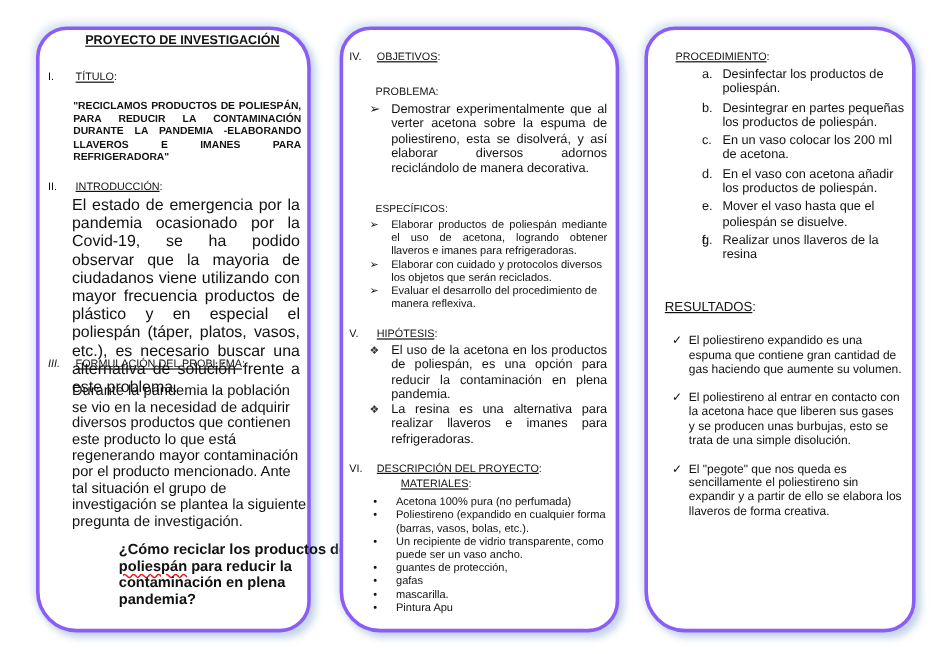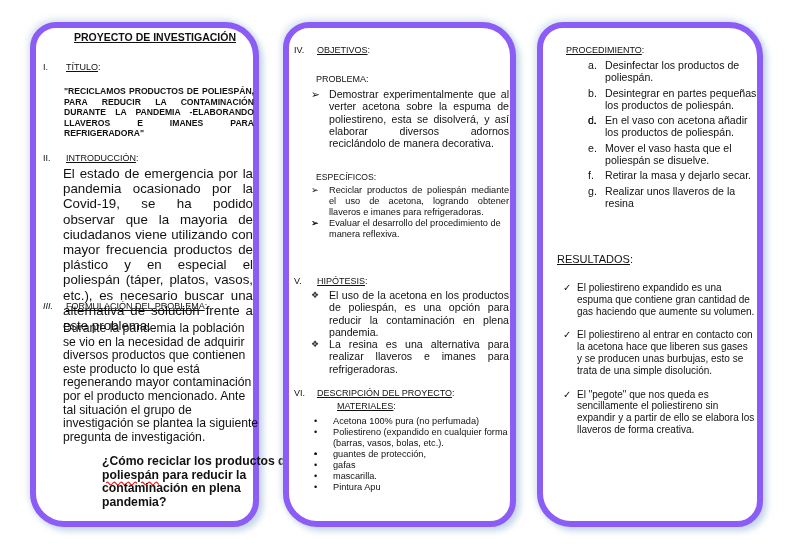--- a/index.html
+++ b/index.html
@@ -2,21 +2,21 @@
 <html><head>
 <meta charset="utf-8">
 <style>
   html, body { margin:0; padding:0; }
   body {
     width:791px; height:545px; background:#ffffff; position:relative; overflow:hidden;
     font-family:"Liberation Sans", sans-serif; color:#111;
   }
   .panel {
     position:absolute; top:22px; height:505px; background:#fff;
-    border:6px solid #8b5cf6;
+    border:3px solid #8b5cf6;
     border-radius:26px 34px 26px 34px;
     box-shadow: 4px 4px 6px rgba(150,180,215,0.55), -2px -3px 6px rgba(170,195,225,0.45);
     box-sizing:border-box;
   }
   #p1 { left:30px; width:229px; }
   #p2 { left:283px; width:233px; }
   #p3 { left:537px; width:226px; }
   .abs { position:absolute; }
   .u { text-decoration:underline; }
   .small { font-size:9.2px; line-height:11px; }
@@ -57,24 +57,25 @@
     <div style="position:relative; padding-left:18px;" class="mid just">
       <span class="mk">➢</span>
       <span>Demostrar experimentalmente que al verter acetona sobre la espuma de poliestireno, esta se disolverá, y así elaborar diversos adornos reciclándolo de manera decorativa.</span>
     </div>
   </div>
 
   <div class="abs" style="left:27px; top:144px; font-size:8.6px;">ESPECÍFICOS:</div>
   <div class="abs small" style="left:22px; top:157px; width:198px;">
     <div style="position:relative; padding-left:18px;" class="just">
       <span class="mk">➢</span>
-      <span>Reciclar productos de poliespán mediante el uso de acetona, logrando obtener llaveros e imanes para refrigeradoras.</span>
+      <span>Elaborar productos de poliespán mediante el uso de acetona, logrando obtener llaveros e imanes para refrigeradoras.</span>
     </div>
     <div style="position:relative; padding-left:18px;">
       <span class="mk">➢</span>
+      <span>Elaborar con cuidado y protocolos diversos los objetos que serán reciclados.</span>
     </div>
     <div style="position:relative; padding-left:18px;">
       <span class="mk">➢</span>
       <span>Evaluar el desarrollo del procedimiento de manera reflexiva.</span>
     </div>
   </div>
 
   <div class="sec-num" style="left:5px; top:248px;">V.</div>
   <div class="sec-title" style="left:28px; top:248px;"><span class="u">HIPÓTESIS</span>:</div>
   <div class="abs mid" style="left:22px; top:261px; width:198px;">
@@ -87,37 +88,37 @@
       <span>La resina es una alternativa para realizar llaveros e imanes para refrigeradoras.</span>
     </div>
   </div>
 
   <div class="sec-num" style="left:5px; top:360px;">VI.</div>
   <div class="sec-title" style="left:28px; top:360px;"><span class="u">DESCRIPCIÓN DEL PROYECTO</span>:</div>
   <div class="abs" style="left:28px; top:373px; font-size:9px;padding-left:20px;"><span class="u">MATERIALES</span>:</div>
   <div class="abs small" style="left:22px; top:388px; width:210px;">
     <div style="position:relative; padding-left:22px;"><span class="mk" style="left:3px;">•</span><span>Acetona 100% pura (no perfumada)</span></div>
     <div style="position:relative; padding-left:22px;"><span class="mk" style="left:3px;">•</span><span>Poliestireno (expandido en cualquier forma (barras, vasos, bolas, etc.).</span></div>
-    <div style="position:relative; padding-left:22px;"><span class="mk" style="left:3px;">•</span></div>
+    <div style="position:relative; padding-left:22px;"><span class="mk" style="left:3px;">•</span><span>Un recipiente de vidrio transparente, como puede ser un vaso ancho.</span></div>
     <div style="position:relative; padding-left:22px;"><span class="mk" style="left:3px;">•</span><span>guantes de protección,</span></div>
     <div style="position:relative; padding-left:22px;"><span class="mk" style="left:3px;">•</span><span>gafas</span></div>
     <div style="position:relative; padding-left:22px;"><span class="mk" style="left:3px;">•</span><span>mascarilla.</span></div>
     <div style="position:relative; padding-left:22px;"><span class="mk" style="left:3px;">•</span><span>Pintura Apu</span></div>
   </div>
 </div>
 
 <div class="panel" id="p3">
   <div class="abs" style="left:23px; top:17px; font-size:9px;"><span class="u">PROCEDIMIENTO</span>:</div>
   <div class="abs mid" style="left:45px; top:31px; width:170px;">
     <div style="position:relative; padding-left:17px; margin-bottom:3px;"><span class="mk">a.</span><span>Desinfectar los productos de poliespán.</span></div>
     <div style="position:relative; padding-left:17px; margin-bottom:3px;"><span class="mk">b.</span><span>Desintegrar en partes pequeñas los productos de poliespán.</span></div>
-    <div style="position:relative; padding-left:17px; margin-bottom:3px;"><span class="mk">c.</span></div>
+    <div style="position:relative; padding-left:17px; margin-bottom:3px;"><span class="mk">c.</span><span>En un vaso colocar los 200 ml de acetona.</span></div>
     <div style="position:relative; padding-left:17px; margin-bottom:3px;"><span class="mk">d.</span><span>En el vaso con acetona añadir los productos de poliespán.</span></div>
     <div style="position:relative; padding-left:17px; margin-bottom:3px;"><span class="mk">e.</span><span>Mover el vaso hasta que el poliespán se disuelve.</span></div>
-    <div style="position:relative; padding-left:17px; margin-bottom:3px;"><span class="mk">f.</span><span>Retirar la masa y dejarlo secar.</span></div>
+    <div style="position:relative; padding-left:17px; margin-bottom:3px;"><span class="mk">f.</span></div>
     <div style="position:relative; padding-left:17px; margin-bottom:3px;"><span class="mk">g.</span><span>Realizar unos llaveros de la resina</span></div>
   </div>
 
   <div class="abs" style="left:14px; top:225px; font-size:11px;"><span class="u">RESULTADOS</span>:</div>
   <div class="abs" style="left:20px; top:254px; width:192px; font-size:10px; line-height:11.8px;">
     <div style="position:relative; padding-left:14px; margin-bottom:12px;"><span class="mk">✓</span><span>El poliestireno expandido es una espuma que contiene gran cantidad de gas haciendo que aumente su volumen.</span></div>
     <div style="position:relative; padding-left:14px; margin-bottom:12px;"><span class="mk">✓</span><span>El poliestireno al entrar en contacto con la acetona hace que liberen sus gases y se producen unas burbujas, esto se trata de una simple disolución.</span></div>
     <div style="position:relative; padding-left:14px;"><span class="mk">✓</span><span>El "pegote" que nos queda es sencillamente el poliestireno sin expandir y a partir de ello se elabora los llaveros de forma creativa.</span></div>
   </div>
 </div>

